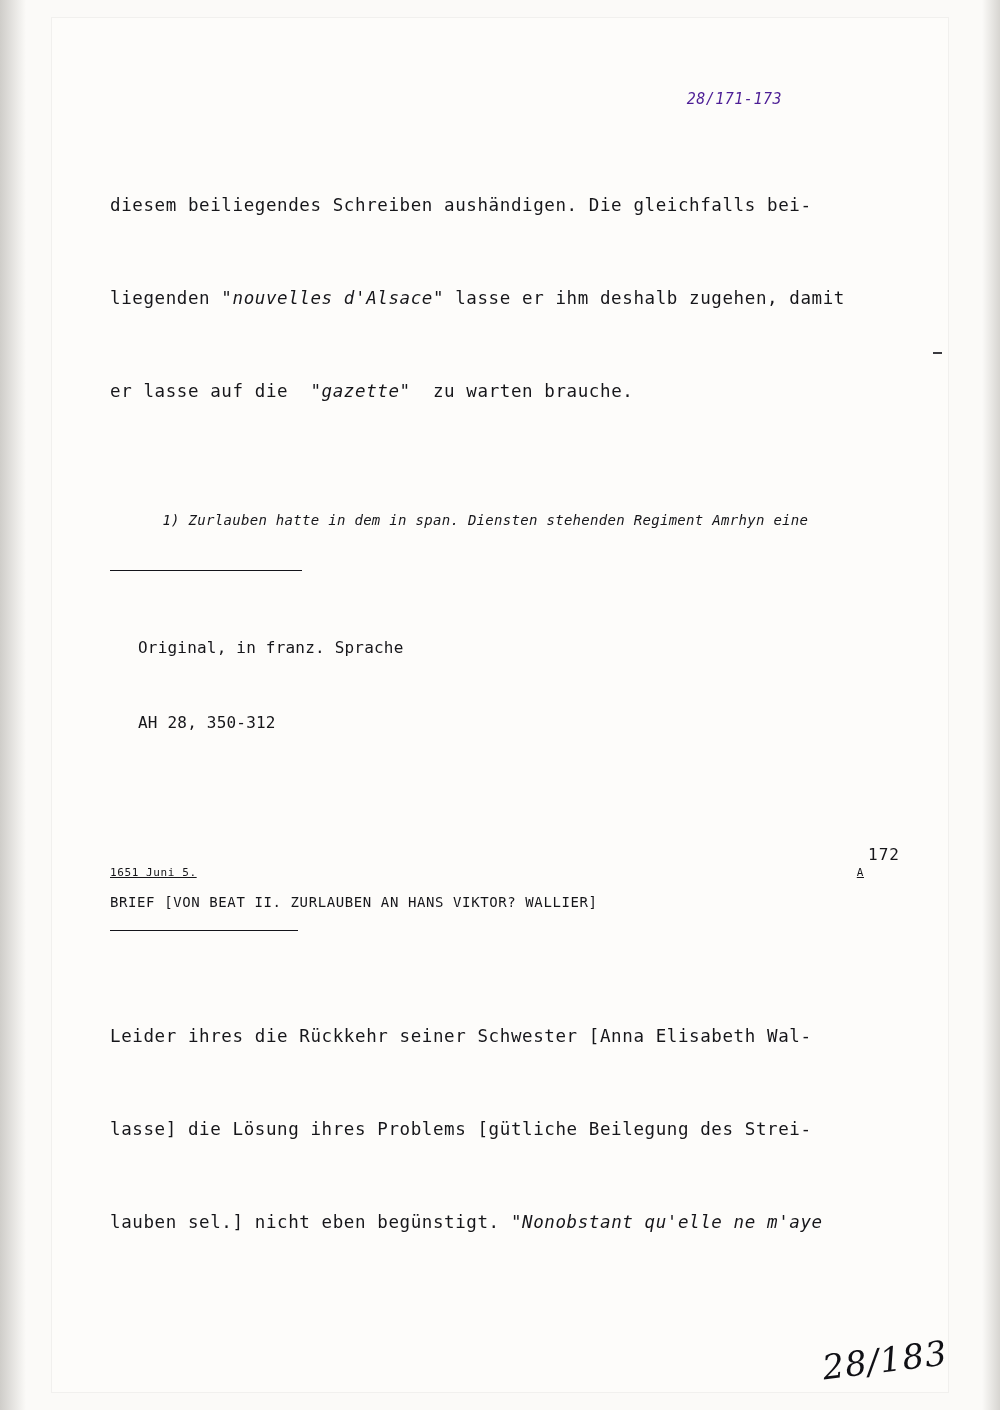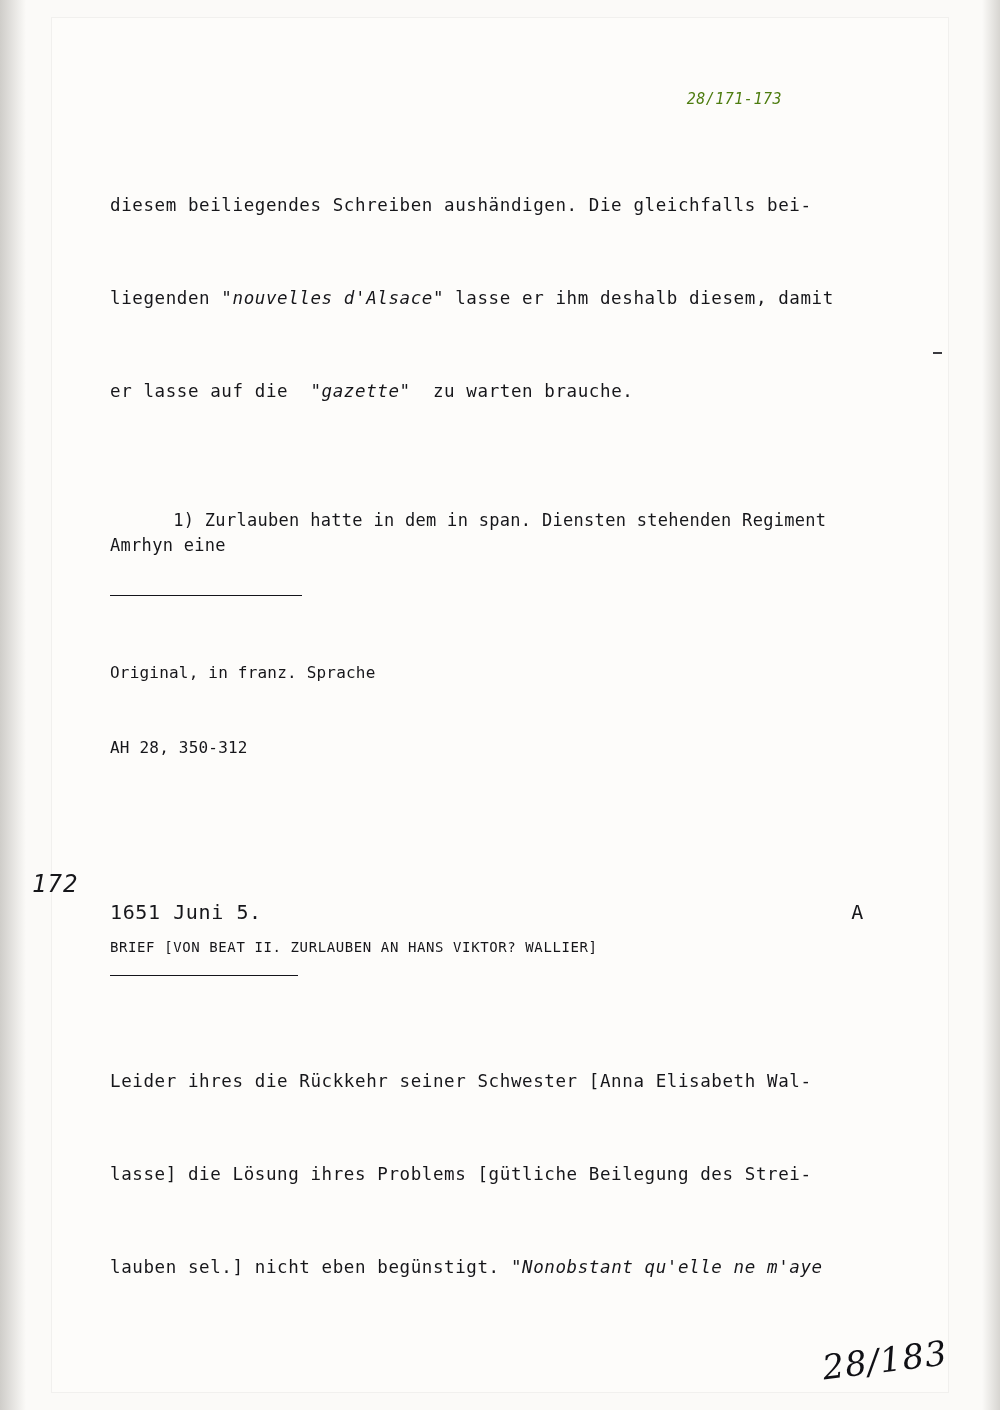--- a/index.html
+++ b/index.html
@@ -50,71 +50,73 @@
     width: 790px;
   }
 
   .folio {
     text-align: right;
     font-style: italic;
     font-size: 15px;
     letter-spacing: 0.5px;
     padding-right: 118px;
     margin-bottom: 20px;
-    color: #4d7c0f;
+    color: #4c1d95;
   }
 
   .body-line {
     font-size: 17.5px;
     line-height: 31px;
     letter-spacing: 0.6px;
     white-space: pre-wrap;
   }
   .it { font-style: italic; }
 
   .para { margin: 0; }
 
   .footnote {
-    font-size: 17px;
+    font-size: 14px;
     line-height: 25px;
+    font-style: italic;
     letter-spacing: 0.3px;
     white-space: pre-wrap;
   }
   .footnote .indent { display: block; padding-left: 26px; }
 
   .rule {
     border: 0;
     border-top: 1.6px solid #14141a;
     width: 192px;
     margin: 12px 0 14px 0;
   }
   .rule.short { width: 188px; }
 
   .meta {
     font-size: 16px;
     line-height: 25px;
     letter-spacing: 0.2px;
     white-space: pre-wrap;
+    margin-left: 28px;
   }
 
   .docnum {
-    text-align: left;
-    font-size: 24px;
+    text-align: right;
+    font-size: 16px;
     letter-spacing: 1px;
     margin: 26px 0 2px 0;
-    font-style: italic;
   }
   .docnum-172 { margin-left: -78px; }
 
   .headrow {
     display: flex;
     justify-content: space-between;
     align-items: flex-start;
-    font-size: 20px;
+    font-size: 11px;
     letter-spacing: 0.6px;
+    text-decoration: underline;
   }
   .headrow .right { padding-right: 36px; }
 
   .headline {
     font-size: 14px;
     letter-spacing: 0.6px;
     line-height: 31px;
     margin-top: 8px;
     white-space: pre-wrap;
   }
@@ -147,21 +149,21 @@
 <div class="page">
   <div class="sheet"></div>
   <div class="tick"></div>
 
   <div class="content">
 
     <div class="folio">28/171-173</div>
 
     <div class="body-line">
       <div class="para"><span>diesem beiliegendes Schreiben aushändigen. Die gleichfalls bei-</span></div>
-      <div class="para"><span>liegenden </span><span class="it">"nouvelles d'Alsace"</span><span> lasse er ihm deshalb diesem, damit</span></div>
+      <div class="para"><span>liegenden </span><span class="it">"nouvelles d'Alsace"</span><span> lasse er ihm deshalb zugehen, damit</span></div>
       <div class="para"><span>er lasse auf die  </span><span class="it">"gazette"</span><span>  zu warten brauche.</span></div>
     </div>
 
     <div class="spacer-14"></div>
 
     <div class="footnote">
       <span>1) Zurlauben hatte in dem in span. Diensten stehenden Regiment Amrhyn eine</span>
     </div>
 
     <hr class="rule">

